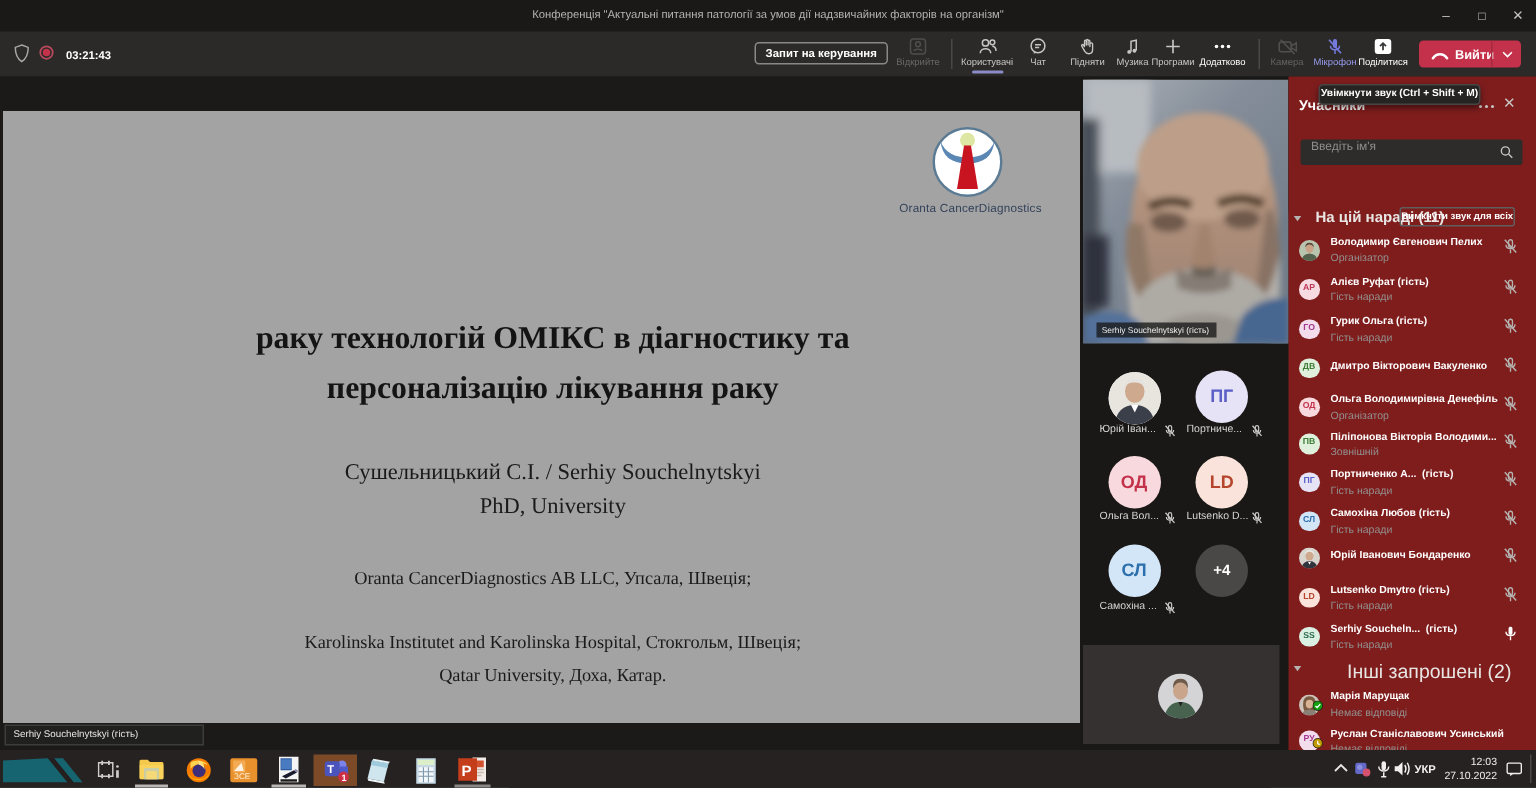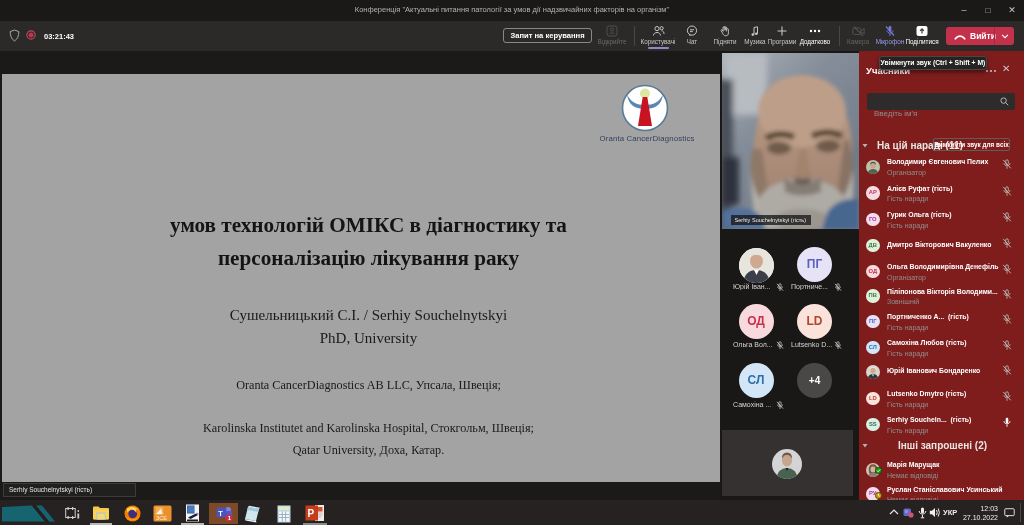--- a/index.html
+++ b/index.html
@@ -167,21 +167,21 @@
 <div id="stage">
   <div id="slide">
 
     <svg class="abs" style="left:618px; top:10px;" width="52" height="50" viewBox="0 0 52 50">
       <circle cx="25" cy="24" r="22.5" fill="#fff" stroke="#5b7b94" stroke-width="1.6"></circle>
       <circle cx="25" cy="9.5" r="5" fill="#dde6a2"></circle>
       <path d="M7 10 C10 18 17 21 25 21 C33 21 40 18 43 10 C42 20 36 25 25 25 C14 25 8 20 7 10 Z" fill="#5b87b5"></path>
       <path d="M22.7 13 L27.3 13 L32 42 L18 42 Z" fill="#c81420"></path>
     </svg>
     <div class="abs" style="left:570px; top:60px; width:150px; text-align:center; font-family:'Liberation Sans',sans-serif; font-size:7.8px; letter-spacing:0.15px; color:#33425a;">Oranta CancerDiagnostics</div>
-    <div class="title" style="top:139px;">умов технологій ОМІКС в діагностику та</div>
+    <div class="title" style="top:139px;">раку технологій ОМІКС в діагностику та</div>
     <div class="title" style="top:172px;">персоналізацію лікування раку</div>
     <div class="auth" style="top:233px;">Сушельницький С.І. / Serhiy Souchelnytskyi</div>
     <div class="auth" style="top:256px;">PhD, University</div>
     <div class="aff" style="top:304px;">Oranta CancerDiagnostics AB LLC, Упсала, Швеція;</div>
     <div class="aff" style="top:347px;">Karolinska Institutet and Karolinska Hospital, Стокгольм, Швеція;</div>
     <div class="aff" style="top:369px;">Qatar University, Доха, Катар.</div>
   </div>
 </div>
 
 <div id="rail">
@@ -310,21 +310,21 @@
   <svg class="abs" style="left:126px; top:18px;" width="12" height="4" viewBox="0 0 12 4">
       <circle cx="2" cy="2" r="1" fill="#c8c6c4"></circle>
       <circle cx="6" cy="2" r="1" fill="#c8c6c4"></circle>
       <circle cx="10" cy="2" r="1" fill="#c8c6c4"></circle>
     </svg>
   <div class="abs" style="left:143px; top:12px; font-size:10px; color:#c8c6c4;">✕</div>
 
   <div class="abs" style="left:20px; top:4.5px; width:108px; height:14px; background:#252423; border:1px solid #484644; border-radius:3px; box-shadow:0 2px 4px rgba(0,0,0,0.5); color:#fff; font-size:6.8px; font-weight:bold; text-align:center; line-height:12.5px; white-space:nowrap;">Увімкнути звук (Ctrl + Shift + M)</div>
 
   <div class="abs" style="left:8px; top:42px; width:148px; height:17px; background:#2d2c2b; border-radius:2px;">
-    <div class="abs" style="left:7px; top:16px; font-size:8px; color:#8f8d8b;">Введіть ім'я</div>
+    <div class="abs" style="left:7px; top:0; font-size:8px; color:#8f8d8b;">Введіть ім'я</div>
     <svg class="abs" style="left:133px; top:4px;" width="9" height="9" viewBox="0 0 9 9">
         <circle cx="3.6" cy="3.6" r="2.7" fill="none" stroke="#c8c6c4" stroke-width="0.9"></circle>
         <path d="M5.7 5.7 L8.2 8.2" stroke="#c8c6c4" stroke-width="0.9"></path>
       </svg>
   </div>
 
 
   <svg class="abs" style="left:3px; top:92px;" width="6" height="5" viewBox="0 0 6 5">
       <path d="M0.5 1 L5.5 1 L3 4.5 Z" fill="#b5b3b0"></path>
     </svg>
@@ -460,21 +460,21 @@
       <div class="sb">Гість наради</div>
     <svg class="rmic" width="10" height="11" viewBox="0 0 10 11">
         <path d="M3.7 2.1 C3.7 0.4 6.3 0.4 6.3 2.1 V5 C6.3 6.7 3.7 6.7 3.7 5 Z" fill="#ffffff"></path>
         <path d="M2 4.2 C2 7.6 8 7.6 8 4.2 M5 7.3 V9.8" fill="none" stroke="#ffffff" stroke-width="0.9"></path>
       </svg>
   </div>
 
   <svg class="abs" style="left:3px; top:392px;" width="6" height="5" viewBox="0 0 6 5">
       <path d="M0.5 1 L5.5 1 L3 4.5 Z" fill="#b5b3b0"></path>
     </svg>
-  <div class="abs" style="left:11px; top:389px; font-size:10px; font-weight:bold; color:#e8e6e3;padding-left:28px;">Інші запрошені (2)</div>
+  <div class="abs" style="left:11px; top:389px; font-size:13px; font-weight:normal; color:#e8e6e3;padding-left:28px;">Інші запрошені (2)</div>
   <div class="row" style="top:408.2px;">
     <svg class="pav" width="14" height="14" viewBox="0 0 14 14">
         <defs>
           <clipPath id="p12">
             <circle cx="7" cy="7" r="7"></circle>
           </clipPath>
         </defs>
         <g clip-path="url(#p12)">
           <rect width="14" height="14" fill="#cfc4bb"></rect>
           <path d="M7 1.2 Q11.5 1.2 11.3 7 Q11 11 9.5 12 L4.5 12 Q3 11 2.7 7 Q2.5 1.2 7 1.2 Z" fill="#7a5a40"></path>

